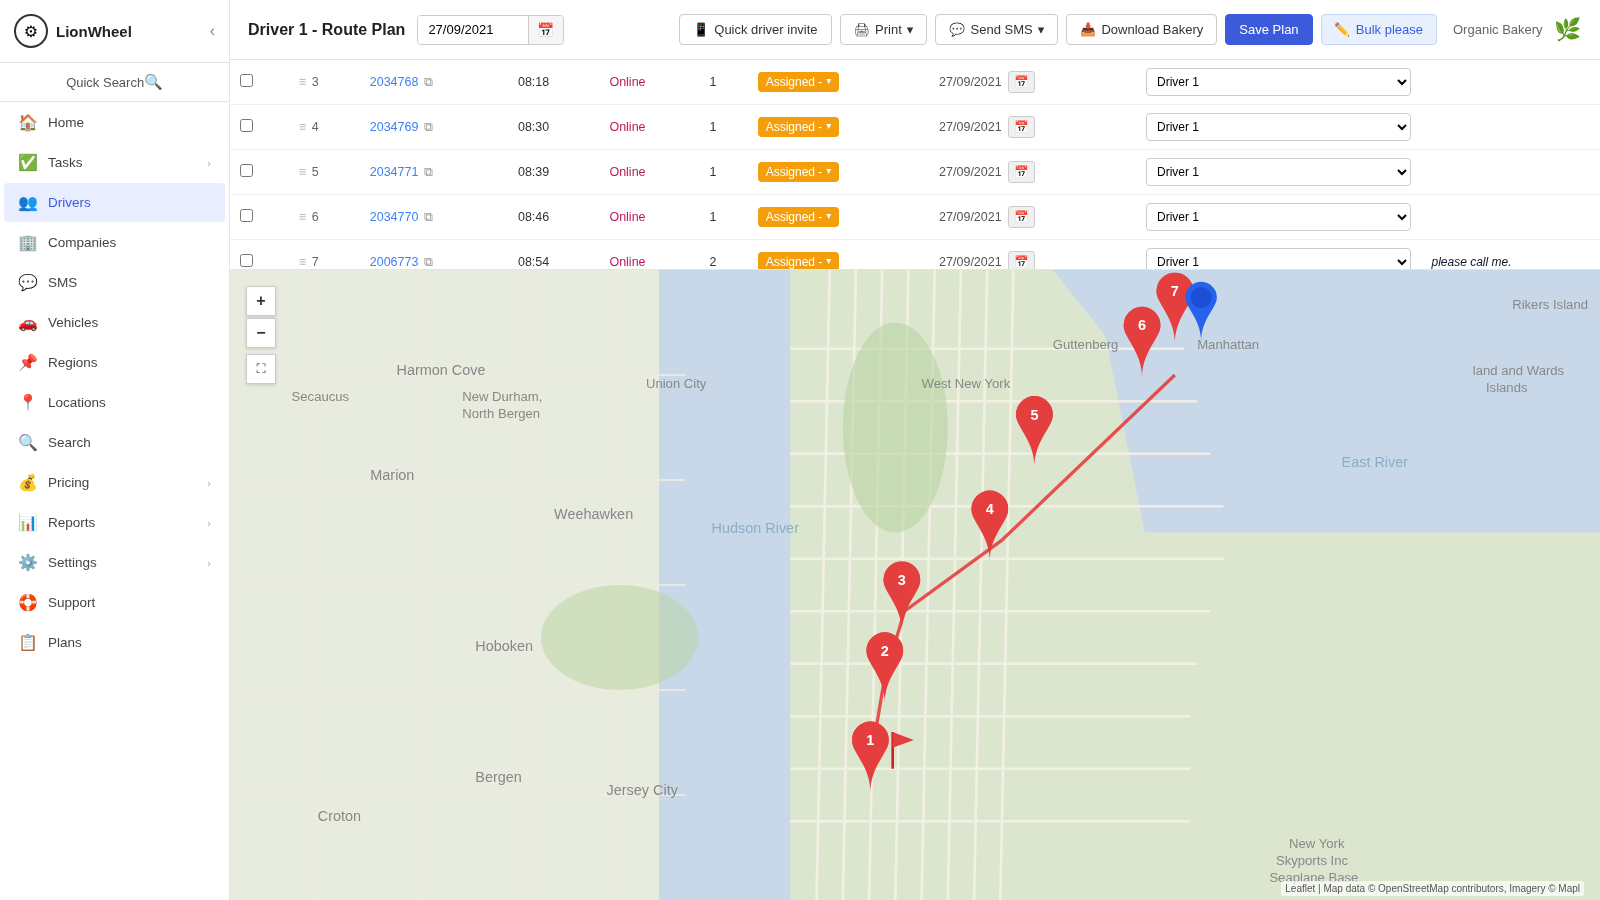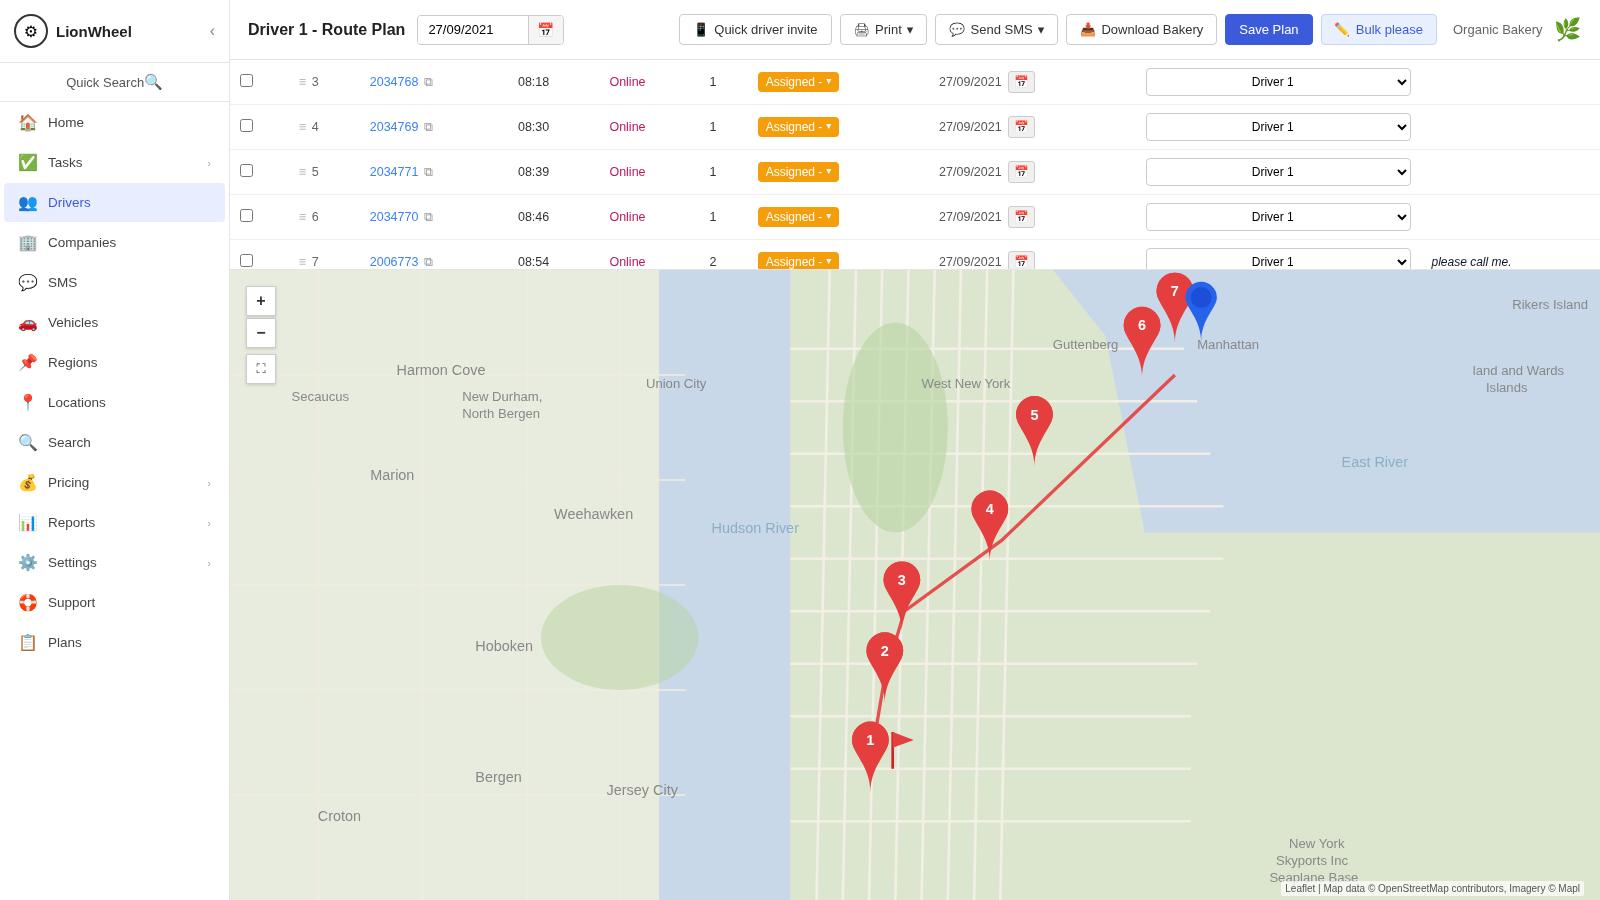--- a/index.html
+++ b/index.html
@@ -142,21 +142,21 @@
       cursor: pointer;
     }
     .badge-assigned .dropdown-arrow { font-size: 10px; }
     .date-cell { color: #555; white-space: nowrap; }
     .driver-select-wrap {
       display: flex; align-items: center;
       border: 1px solid #ccc; border-radius: 4px; overflow: hidden; background: #fff;
       min-width: 140px;
     }
     .driver-select-wrap select {
-      border: none; outline: none; padding: 5px 6px; font-size: 12px; background: transparent; flex: 1; cursor: pointer; text-align: center;
+      border: none; outline: none; padding: 5px 6px; font-size: 12px; background: transparent; flex: 1; cursor: pointer;
     }
     .note-text { color: #0f172a; font-size: 12px; font-style: italic; max-width: 120px; }
     .checkbox { cursor: pointer; }
     .drag-handle { color: #bbb; cursor: grab; margin-right: 2px; }
     .copy-icon { color: #999; cursor: pointer; margin-left: 2px; }
 
     
     .map-area {
       flex: 1;
       position: relative;

